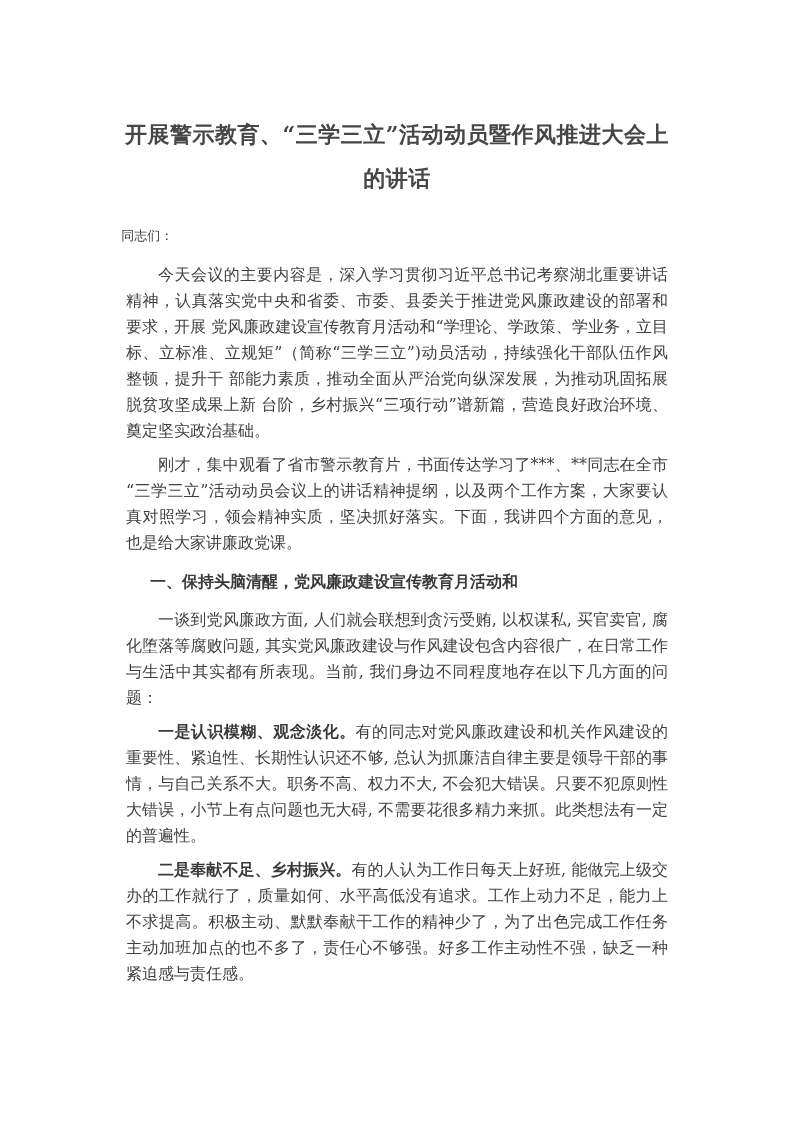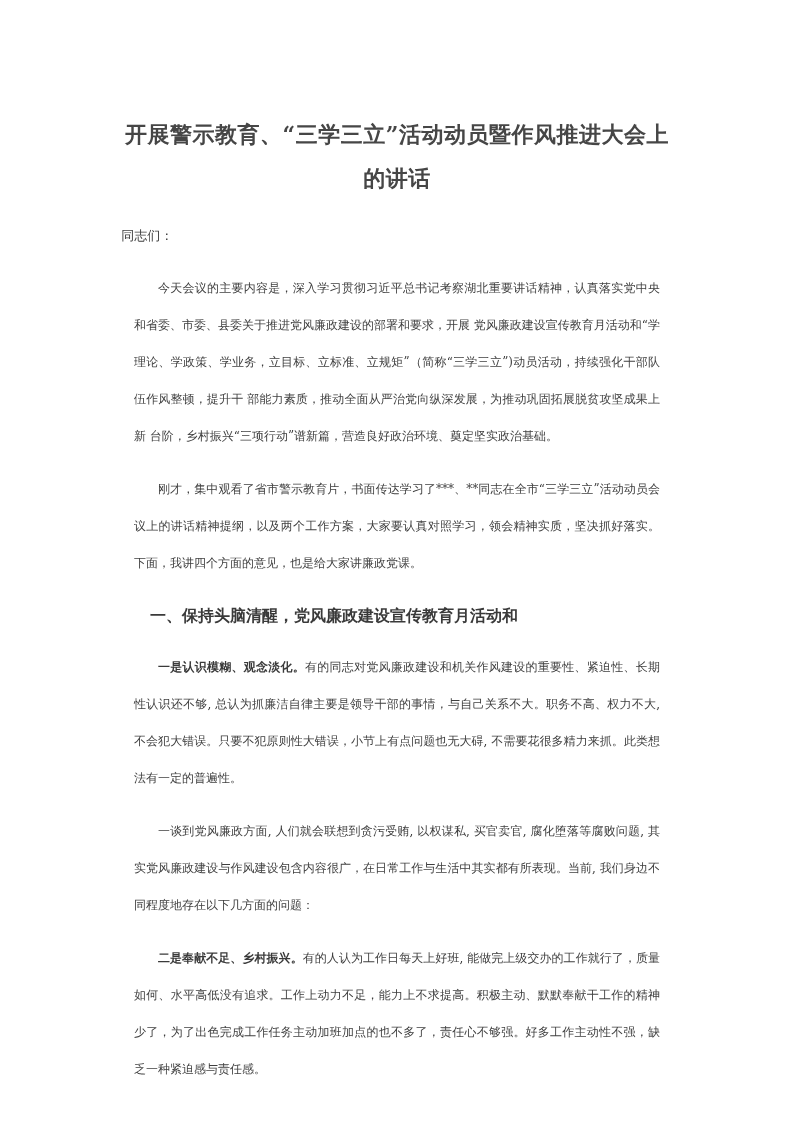--- a/index.html
+++ b/index.html
@@ -30,23 +30,23 @@
     letter-spacing: 0.5px;
     color: #464646;
   }
   .salutation {
     margin: 0;
     font-size: 13px;
     line-height: 35.7px;
     text-indent: 0.25em;
   }
   .para {
-    margin: 16px;
-    font-size: 12px;
-    line-height: 37px;
+    margin: 8px;
+    font-size: 16px;
+    line-height: 26px;
     text-align: justify;
     text-indent: 2em;
     color: #3f3f3f;
   }
   .heading1 {
     margin: 0;
     font-size: 16px;
     line-height: 35.7px;
     text-indent: 2em;
     font-weight: 700;
@@ -64,17 +64,17 @@
 
 <div class="page">
   <h1 class="doc-title">开展警示教育、“三学三立”活动动员暨作风推进大会上的讲话</h1>
 
   <p class="salutation">同志们：</p>
 
   <div id="doc-body">
       <p class="para">今天会议的主要内容是，深入学习贯彻习近平总书记考察湖北重要讲话精神，认真落实党中央和省委、市委、县委关于推进党风廉政建设的部署和要求，开展 党风廉政建设宣传教育月活动和“学理论、学政策、学业务，立目标、立标准、立规矩”（简称“三学三立”)动员活动，持续强化干部队伍作风整顿，提升干 部能力素质，推动全面从严治党向纵深发展，为推动巩固拓展脱贫攻坚成果上新 台阶，乡村振兴“三项行动”谱新篇，营造良好政治环境、奠定坚实政治基础。</p>
       <p class="para">刚才，集中观看了省市警示教育片，书面传达学习了***、**同志在全市“三学三立”活动动员会议上的讲话精神提纲，以及两个工作方案，大家要认真对照学习，领会精神实质，坚决抓好落实。下面，我讲四个方面的意见，也是给大家讲廉政党课。</p>
       <p class="heading1">一、保持头脑清醒，党风廉政建设宣传教育月活动和</p>
+      <p class="para">一谈到党风廉政方面, 人们就会联想到贪污受贿, 以权谋私, 买官卖官, 腐化堕落等腐败问题, 其实党风廉政建设与作风建设包含内容很广，在日常工作与生活中其实都有所表现。当前, 我们身边不同程度地存在以下几方面的问题：</p>
       <p class="para"><span class="lead-bold">一是认识模糊、观念淡化。</span><span>有的同志对党风廉政建设和机关作风建设的重要性、紧迫性、长期性认识还不够, 总认为抓廉洁自律主要是领导干部的事情，与自己关系不大。职务不高、权力不大, 不会犯大错误。只要不犯原则性大错误，小节上有点问题也无大碍, 不需要花很多精力来抓。此类想法有一定的普遍性。</span></p>
-      <p class="para">一谈到党风廉政方面, 人们就会联想到贪污受贿, 以权谋私, 买官卖官, 腐化堕落等腐败问题, 其实党风廉政建设与作风建设包含内容很广，在日常工作与生活中其实都有所表现。当前, 我们身边不同程度地存在以下几方面的问题：</p>
       <p class="para"><span class="lead-bold">二是奉献不足、乡村振兴。</span><span>有的人认为工作日每天上好班, 能做完上级交办的工作就行了，质量如何、水平高低没有追求。工作上动力不足，能力上不求提高。积极主动、默默奉献干工作的精神少了，为了出色完成工作任务主动加班加点的也不多了，责任心不够强。好多工作主动性不强，缺乏一种紧迫感与责任感。</span></p>
     </div>
 </div>
 
 </body></html>

